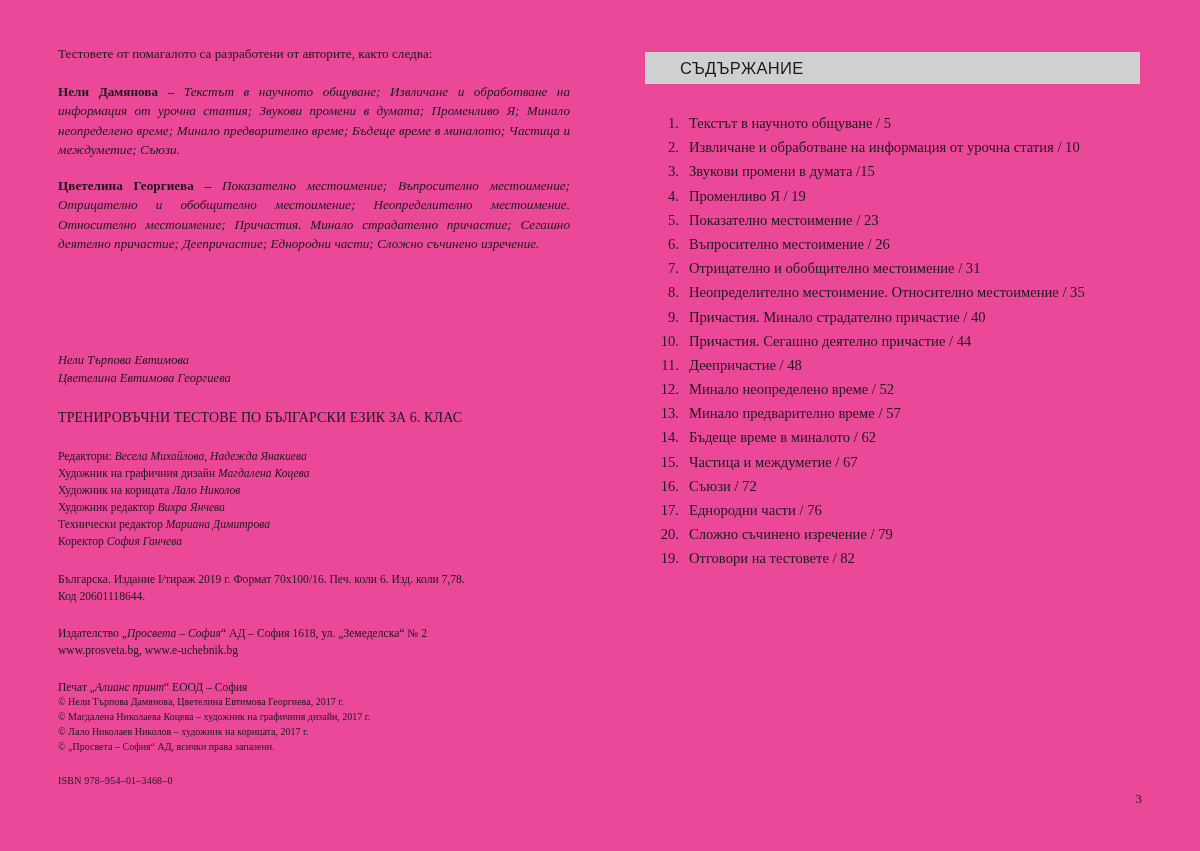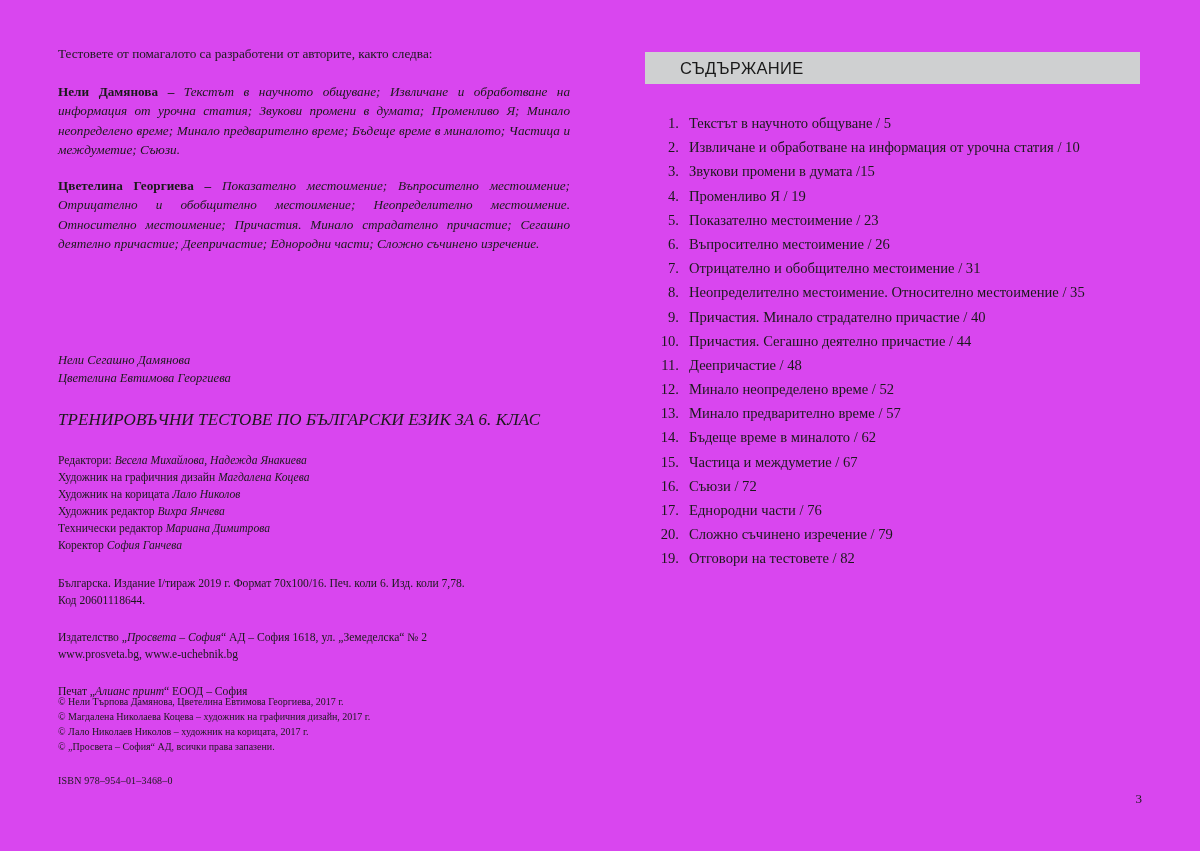--- a/index.html
+++ b/index.html
@@ -12,21 +12,21 @@
     height: 851px;
     font-family: "Liberation Serif", "DejaVu Serif", serif;
     color: #1a1a1a;
     position: relative;
     overflow: hidden;
   }
 
   .page {
     position: absolute;
     inset: 0;
-    background: #d946ef;
+    background: #ec4899;
   }
 
   
   .col-left {
     position: absolute;
     left: 58px;
     top: 44px;
     width: 512px;
   }
 
@@ -58,24 +58,23 @@
   }
 
   .names {
     font-style: italic;
     font-size: 12.6px;
     line-height: 1.42;
     margin-bottom: 22px;
   }
 
   .book-title {
-    font-size: 17px;
+    font-size: 14px;
     letter-spacing: 0.1px;
     margin-bottom: 22px;
-    font-style: italic;
   }
 
   .credits {
     font-size: 11.6px;
     line-height: 1.47;
     margin-bottom: 21px;
   }
   .credits .role {
     font-style: normal;
   }
@@ -184,21 +183,21 @@
     </div>
 
     <div class="author-block">
       <span class="who">Цветелина Георгиева</span><span class="who"> – </span><span class="works">Показателно местоимение; Въпросително местоимение; Отрицателно и обобщително местоимение; Неопределително местоимение. Относително местоимение; Причастия. Минало страдателно причастие; Сегашно деятелно причастие; Деепричастие; Еднородни части; Сложно съчинено изречение.</span>
     </div>
   </div>
 
   <div class="imprint">
 
     <div class="names">
-      <div>Нели Сегашно Дамянова</div>
+      <div>Нели Търпова Евтимова</div>
       <div>Цветелина Евтимова Георгиева</div>
     </div>
 
     <div class="book-title">ТРЕНИРОВЪЧНИ ТЕСТОВЕ ПО БЪЛГАРСКИ ЕЗИК ЗА 6. КЛАС</div>
 
     <div class="credits">
       <div><span class="role">Редактори: </span><span class="person">Весела Михайлова, Надежда Янакиева</span></div>
       <div><span class="role">Художник на графичния дизайн </span><span class="person">Магдалена Коцева</span></div>
       <div><span class="role">Художник на корицата </span><span class="person">Лало Николов</span></div>
       <div><span class="role">Художник редактор </span><span class="person">Вихра Янчева</span></div>

